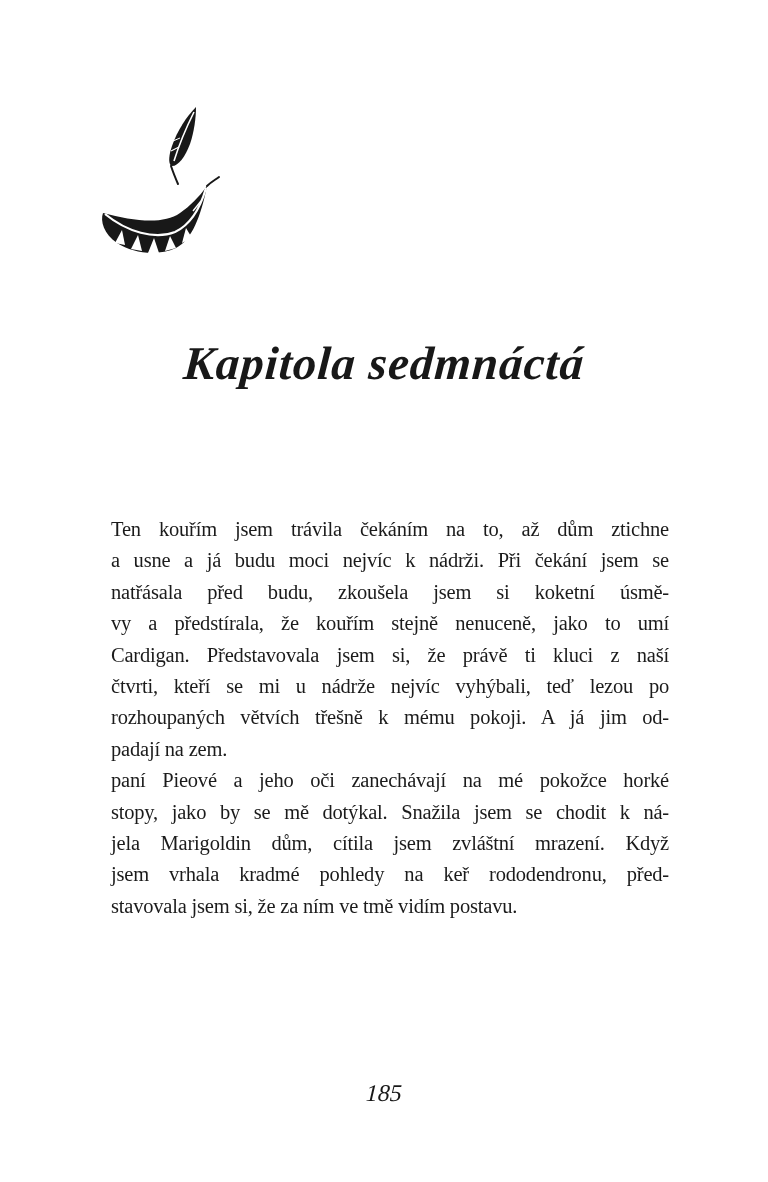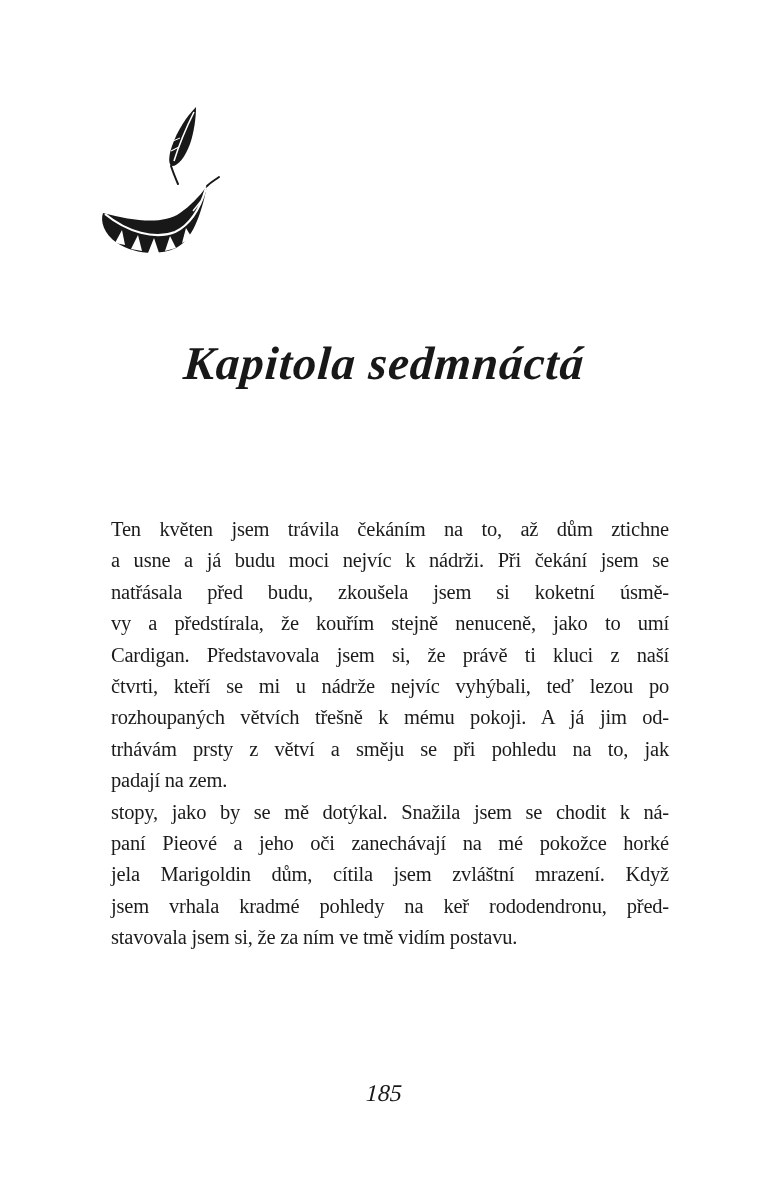--- a/index.html
+++ b/index.html
@@ -102,31 +102,30 @@
 
       <path d="M98,114 L106,104" stroke="#ffffff" stroke-width="1.4" fill="none"></path>
 
       <path d="M112,89 C116,85 120,83 124,80" stroke="#181818" stroke-width="2" fill="none" stroke-linecap="round"></path>
     </svg>
   </div>
 
   <div class="chapter-title">Kapitola sedmnáctá</div>
 
   <div class="text-block">
-    <div class="ln">Ten květen jsem trávila čekáním na to, až dům ztichne</div>
+    <div class="ln">Ten kouřím jsem trávila čekáním na to, až dům ztichne</div>
     <div class="ln">a usne a já budu moci nejvíc k nádrži. Při čekání jsem se</div>
     <div class="ln">natřásala před budu, zkoušela jsem si koketní úsmě-</div>
     <div class="ln">vy a předstírala, že kouřím stejně nenuceně, jako to umí</div>
     <div class="ln">Cardigan. Představovala jsem si, že právě ti kluci z naší</div>
     <div class="ln">čtvrti, kteří se mi u nádrže nejvíc vyhýbali, teď lezou po</div>
     <div class="ln">rozhoupaných větvích třešně k mému pokoji. A já jim od-</div>
-    <div class="ln">trhávám prsty z větví a směju se při pohledu na to, jak</div>
     <div class="ln end">padají na zem.</div>
+    <div class="ln">paní Pieové a jeho oči zanechávají na mé pokožce horké</div>
     <div class="ln">stopy, jako by se mě dotýkal. Snažila jsem se chodit k ná-</div>
-    <div class="ln">paní Pieové a jeho oči zanechávají na mé pokožce horké</div>
     <div class="ln">jela Marigoldin dům, cítila jsem zvláštní mrazení. Když</div>
     <div class="ln">jsem vrhala kradmé pohledy na keř rododendronu, před-</div>
     <div class="ln end">stavovala jsem si, že za ním ve tmě vidím postavu.</div>
   </div>
 
   <div class="page-number">185</div>
 
 </div>
 
 </body></html>

